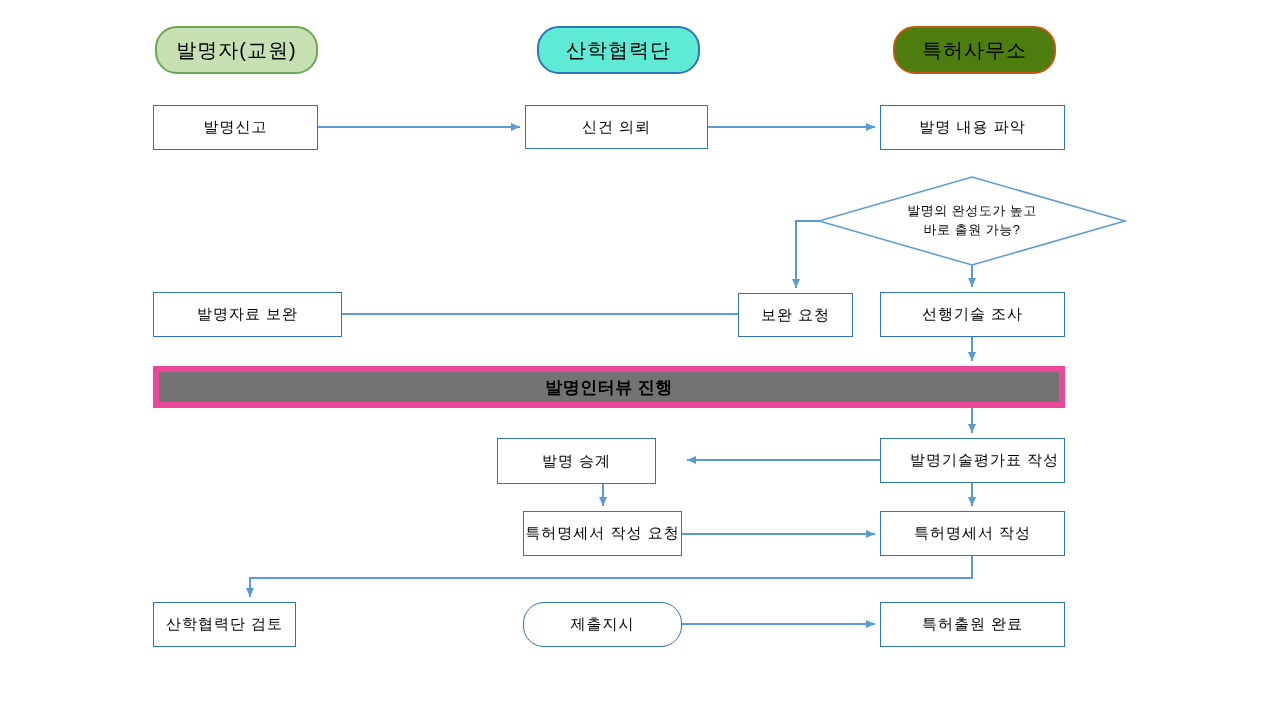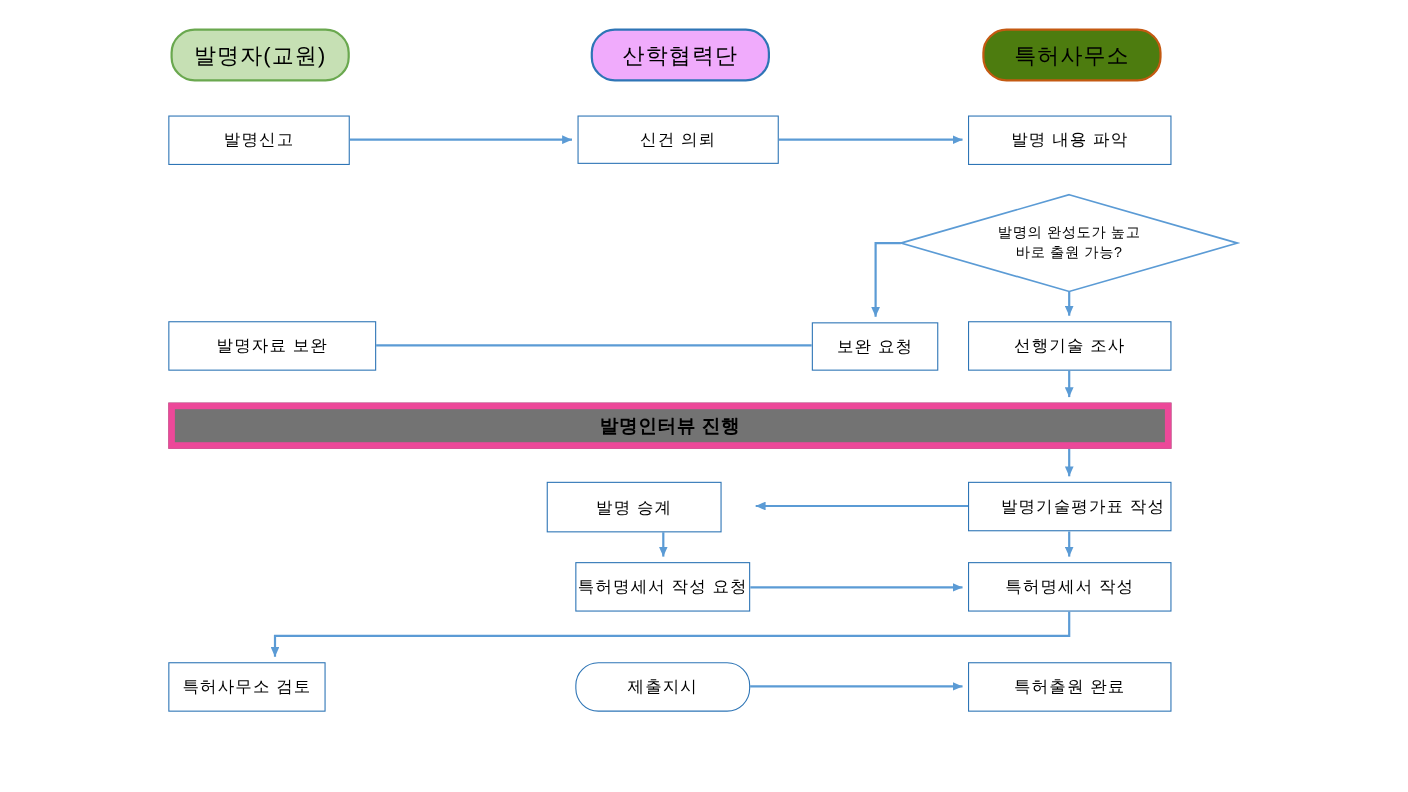--- a/index.html
+++ b/index.html
@@ -7,21 +7,21 @@
     position:relative;width:1280px;height:720px;background:#ffffff;overflow:hidden;
     font-family:"Liberation Sans","DejaVu Sans",sans-serif;color:#000;
   }
   svg.connectors{position:absolute;left:0;top:0;width:1280px;height:720px;pointer-events:none;}
   .lane{
     position:absolute;box-sizing:border-box;border-radius:22px;border:2px solid;
     display:flex;align-items:center;justify-content:center;
     font-size:20px;letter-spacing:1px;
   }
   .lane.green{background:#C6E0B4;border-color:#6AA84F;}
-  .lane.blue{background:#f0abfc;border-color:#2E75B6;}
+  .lane.blue{background:#5eead4;border-color:#2E75B6;}
   .lane.orange{background:#4d7c0f;border-color:#C45911;}
   .node{
     position:absolute;box-sizing:border-box;background:#ffffff;border:1.5px solid #2E75B6;
     display:flex;align-items:center;justify-content:center;
     font-size:15px;letter-spacing:1px;text-align:center;
   }
   .banner{
     position:absolute;box-sizing:border-box;background:#737373;border:6px solid #ec4899;
     display:flex;align-items:center;justify-content:center;
     font-size:17px;font-weight:bold;letter-spacing:0.5px;
@@ -77,17 +77,17 @@
   <div class="node" style="left:153px;top:292px;width:189px;height:45px;">발명자료 보완</div>
 
   <div class="banner" style="left:153px;top:366px;width:912px;height:42px;">발명인터뷰 진행</div>
 
   <div class="node" style="left:497px;top:438px;width:159px;height:46px;">발명 승계</div>
   <div class="node" style="left:880px;top:438px;width:185px;height:45px;padding-left:24px;">발명기술평가표 작성</div>
 
   <div class="node" style="left:523px;top:511px;width:159px;height:45px;">특허명세서 작성 요청</div>
   <div class="node" style="left:880px;top:511px;width:185px;height:45px;">특허명세서 작성</div>
 
-  <div class="node" style="left:153px;top:602px;width:143px;height:45px;">특허사무소 검토</div>
+  <div class="node" style="left:153px;top:602px;width:143px;height:45px;">산학협력단 검토</div>
   <div class="node" style="left:523px;top:602px;width:159px;height:45px;border-radius:21px;">제출지시</div>
   <div class="node" style="left:880px;top:602px;width:185px;height:45px;">특허출원 완료</div>
 
 </div>
 
 </body></html>

